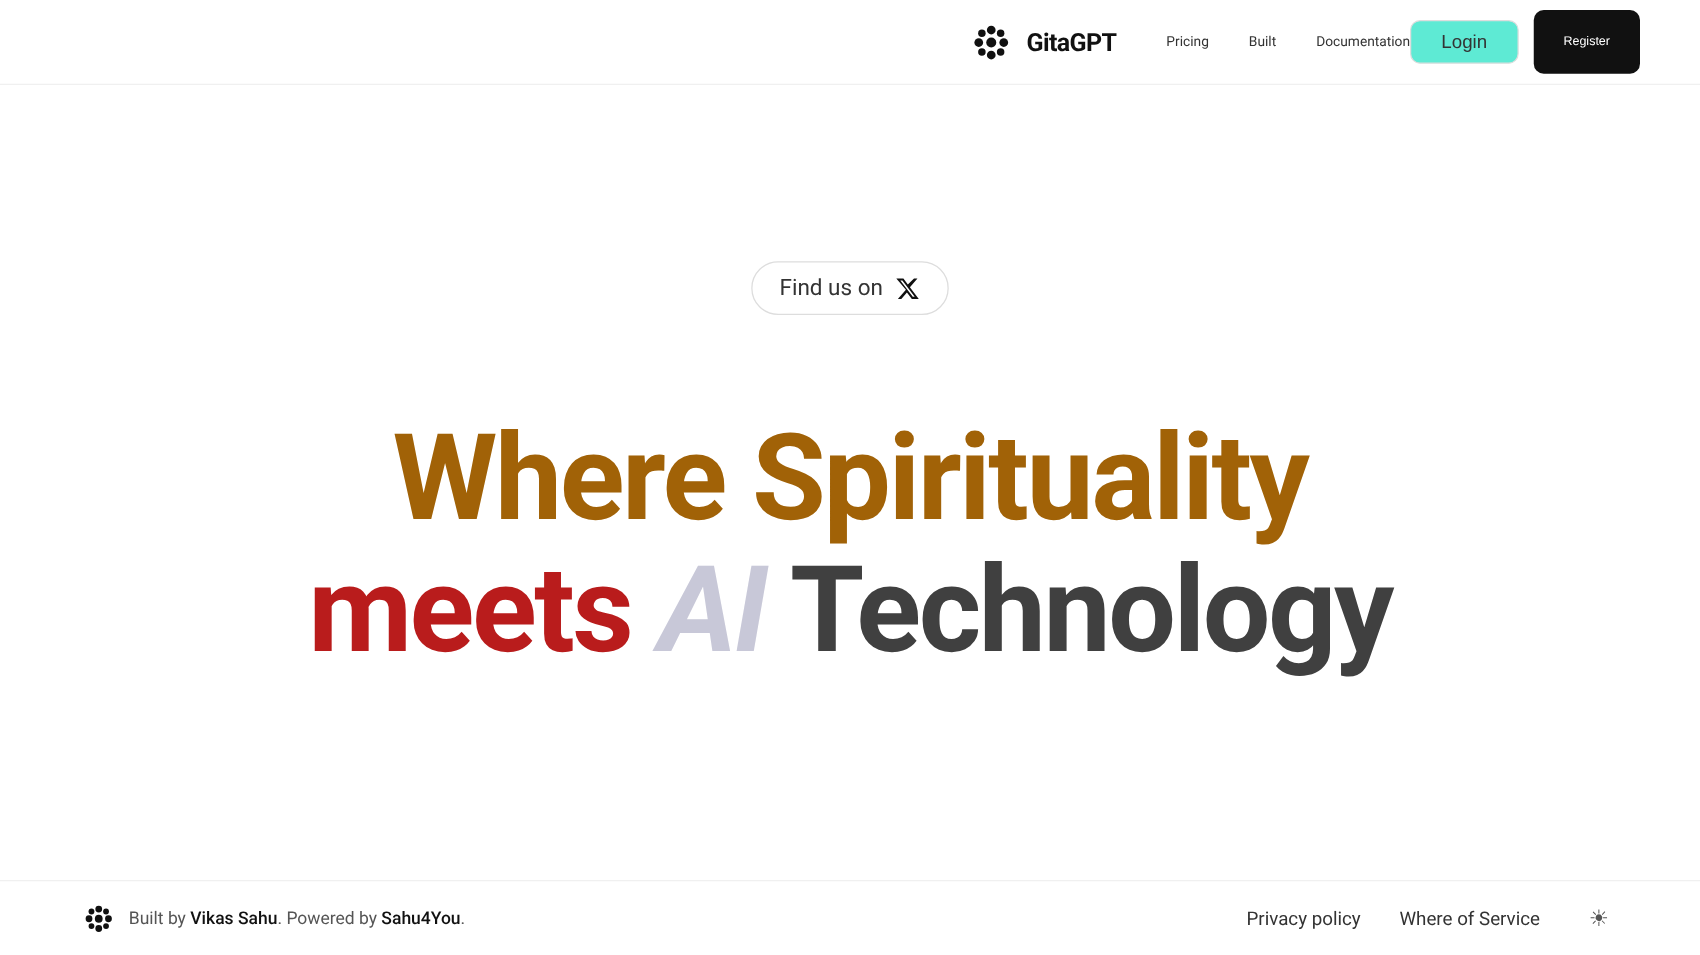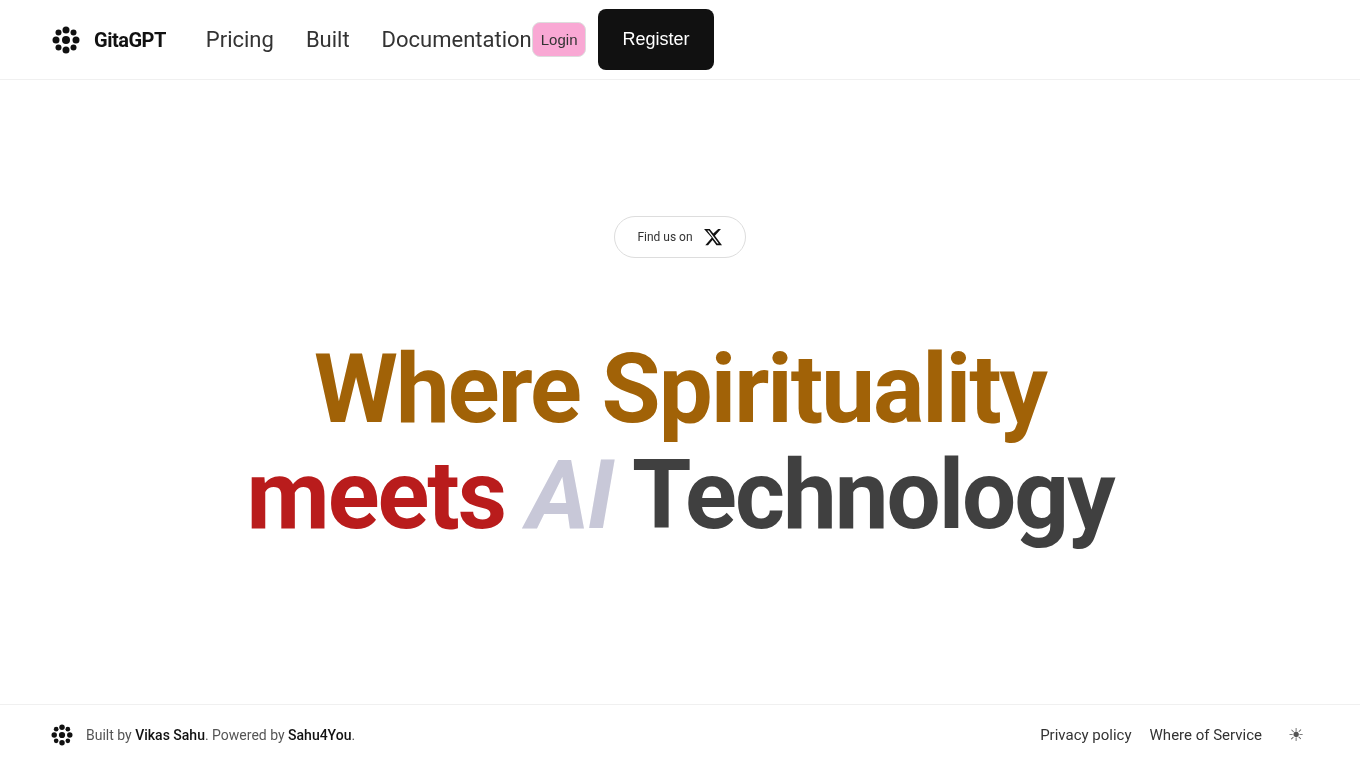--- a/index.html
+++ b/index.html
@@ -13,23 +13,23 @@
       background: #ffffff;
       min-height: 764px;
       display: flex;
       flex-direction: column;
     }
 
     
     nav {
       display: flex;
       align-items: center;
-      justify-content: flex-start;
+      justify-content: flex-end;
       padding: 0 48px;
-      height: 80px;
+      height: 68px;
       border-bottom: 1px solid #f0f0f0;
     }
 
     .nav-left {
       display: flex;
       align-items: center;
       gap: 40px;
     }
 
     .logo-area {
@@ -51,49 +51,49 @@
       letter-spacing: -0.5px;
     }
 
     .nav-links {
       display: flex;
       gap: 32px;
       align-items: center;
     }
 
     .nav-link {
-      font-size: 22px;
+      font-size: 11px;
       color: #333;
       text-decoration: none;
       cursor: pointer;
     }
 
     .nav-right {
       display: flex;
       align-items: center;
       gap: 12px;
     }
 
     .btn-login {
-      padding: 8px 8px;
+      padding: 8px 24px;
       border: 1.5px solid #ddd;
-      background: #f9a8d4;
+      background: #5eead4;
       border-radius: 8px;
       font-size: 15px;
       color: #333;
       cursor: pointer;
       font-weight: 500;
     }
 
     .btn-register {
       padding: 20px 24px;
       background: #111;
       border: none;
       border-radius: 8px;
-      font-size: 18px;
+      font-size: 10px;
       color: #fff;
       cursor: pointer;
       font-weight: 500;
     }
 
     
     main {
       flex: 1;
       display: flex;
       flex-direction: column;
@@ -107,21 +107,21 @@
       align-items: center;
       gap: 10px;
       border: 1.5px solid #ddd;
       border-radius: 999px;
       padding: 10px 22px;
       margin-bottom: 48px;
       cursor: pointer;
     }
 
     .find-us-text {
-      font-size: 12px;
+      font-size: 18px;
       color: #333;
     }
 
     .x-icon {
       width: 20px;
       height: 20px;
     }
 
     .hero-heading {
       text-align: center;
@@ -155,21 +155,21 @@
 
     .hero-technology {
       color: #404040;
     }
 
     
     footer {
       display: flex;
       align-items: center;
       justify-content: space-between;
-      padding: 16px 48px;
+      padding: 16px 65px;
       border-top: 1px solid #f0f0f0;
       height: 60px;
     }
 
     .footer-left {
       display: flex;
       align-items: center;
       gap: 10px;
       font-size: 14px;
       color: #555;
@@ -187,21 +187,21 @@
 
     .footer-link {
       color: #111;
       text-decoration: none;
       font-weight: 500;
     }
 
     .footer-right {
       display: flex;
       align-items: center;
-      gap: 18px;
+      gap: 31px;
     }
 
     .footer-nav-link {
       font-size: 15px;
       color: #333;
       text-decoration: none;
       cursor: pointer;
     }
 
     .theme-toggle-btn {

